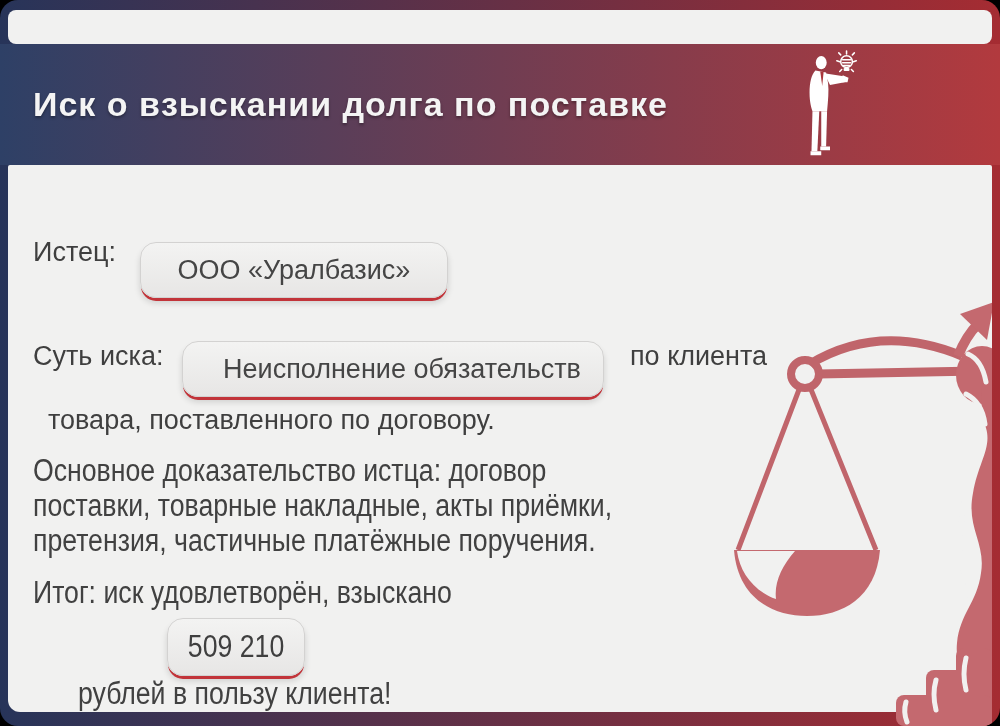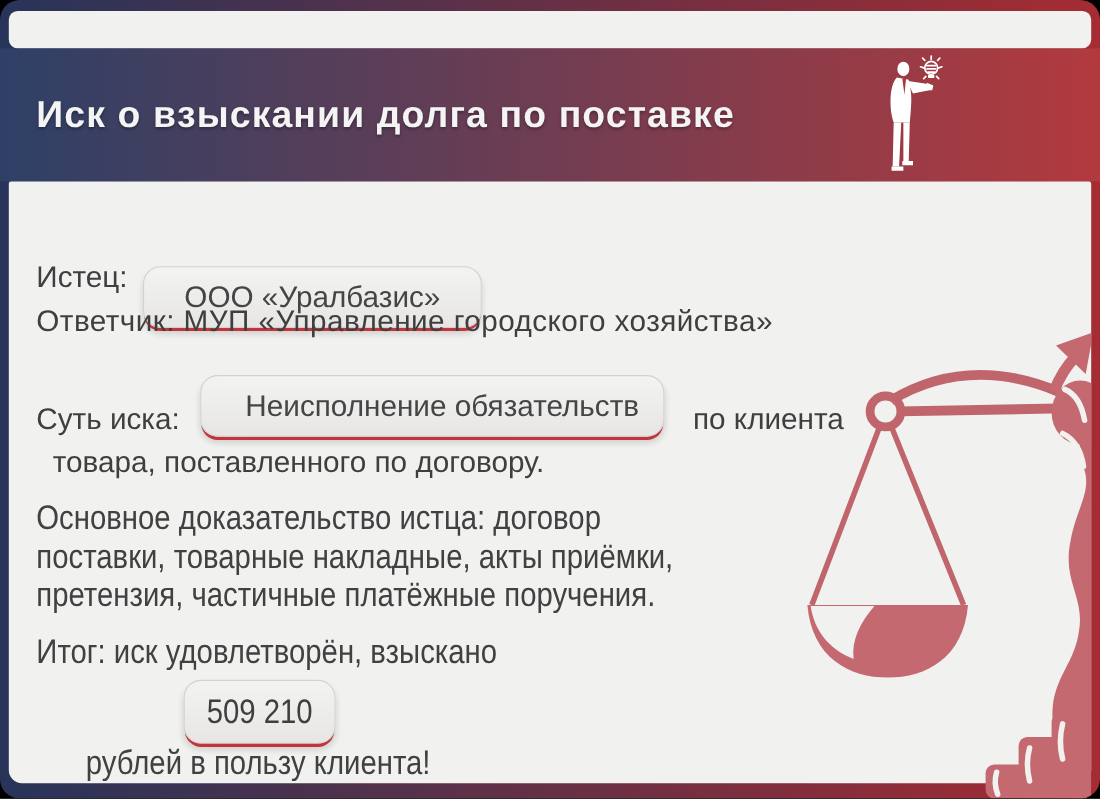--- a/index.html
+++ b/index.html
@@ -10,22 +10,22 @@
   }
   .top-strip{position:absolute;left:8px;top:10px;width:984px;height:34px;background:#f1f1f0;border-radius:8px;}
   .header-band{position:absolute;left:0;top:44px;width:1000px;height:121px;
     background:linear-gradient(to right,#2e4066,#b23a3e);display:flex;align-items:center;}
   .title{margin-left:33px;font-size:34px;font-weight:bold;color:#f4f4f4;letter-spacing:1px;
     text-shadow:0 2px 3px rgba(0,0,0,.35);}
   .man-icon{position:absolute;left:800px;top:50px;width:60px;height:112px;}
   .content{position:absolute;left:8px;top:165px;width:984px;height:547px;background:#f1f1f0;
     border-radius:2px 2px 12px 12px;}
   .txt{color:#3f3f3f;font-size:27px;}
-  .row1{position:absolute;left:25px;top:41px;display:flex;align-items:center;gap:14px;text-align:right;}
-  .row3{position:absolute;left:25px;top:176px;display:flex;align-items:flex-end;}
+  .row1{position:absolute;left:25px;top:41px;display:flex;align-items:center;gap:24px;text-align:right;}
+  .row3{position:absolute;left:25px;top:176px;display:flex;align-items:flex-start;}
   .claim-label{width:149px;}
   .pill{background:linear-gradient(#f3f3f2,#e7e6e5);border:1px solid #d3d2d1;border-radius:16px;
     box-shadow:0 4px 0 -1px #c2343a,0 5px 6px rgba(0,0,0,.14);
     display:flex;align-items:center;justify-content:center;font-size:27px;color:#454545;cursor:pointer;}
   .p1{width:306px;height:54px;margin-top:36px;}
   .p2{width:402px;height:54px;padding-left:18px;}
   .p3{width:136px;height:56px;font-size:31px;}
   .row2{position:absolute;left:25px;top:112px;letter-spacing:.4px;}
   .suffix{margin-left:26px;}
   .row4{position:absolute;left:40px;top:240px;}
@@ -68,21 +68,20 @@
     <rect x="44" y="18.5" width="6" height="3" rx="1" fill="#ffffff"></rect>
   </svg>
 
   <div class="content">
 
     <div class="row1">
       <div class="txt">Истец:</div>
       <div class="pill p1">ООО «Уралбазис»</div>
     </div>
 
-    <div class="row2 txt">Ответчик: МУП «Управление городского хозяйства»</div>
 
     <div class="row3">
       <div class="txt claim-label">Суть иска:</div>
       <div class="pill p2">Неисполнение обязательств</div>
       <div class="txt suffix">по клиента</div>
     </div>
 
     <div class="row4 txt">товара, поставленного по договору.</div>
 
     <div class="para">

